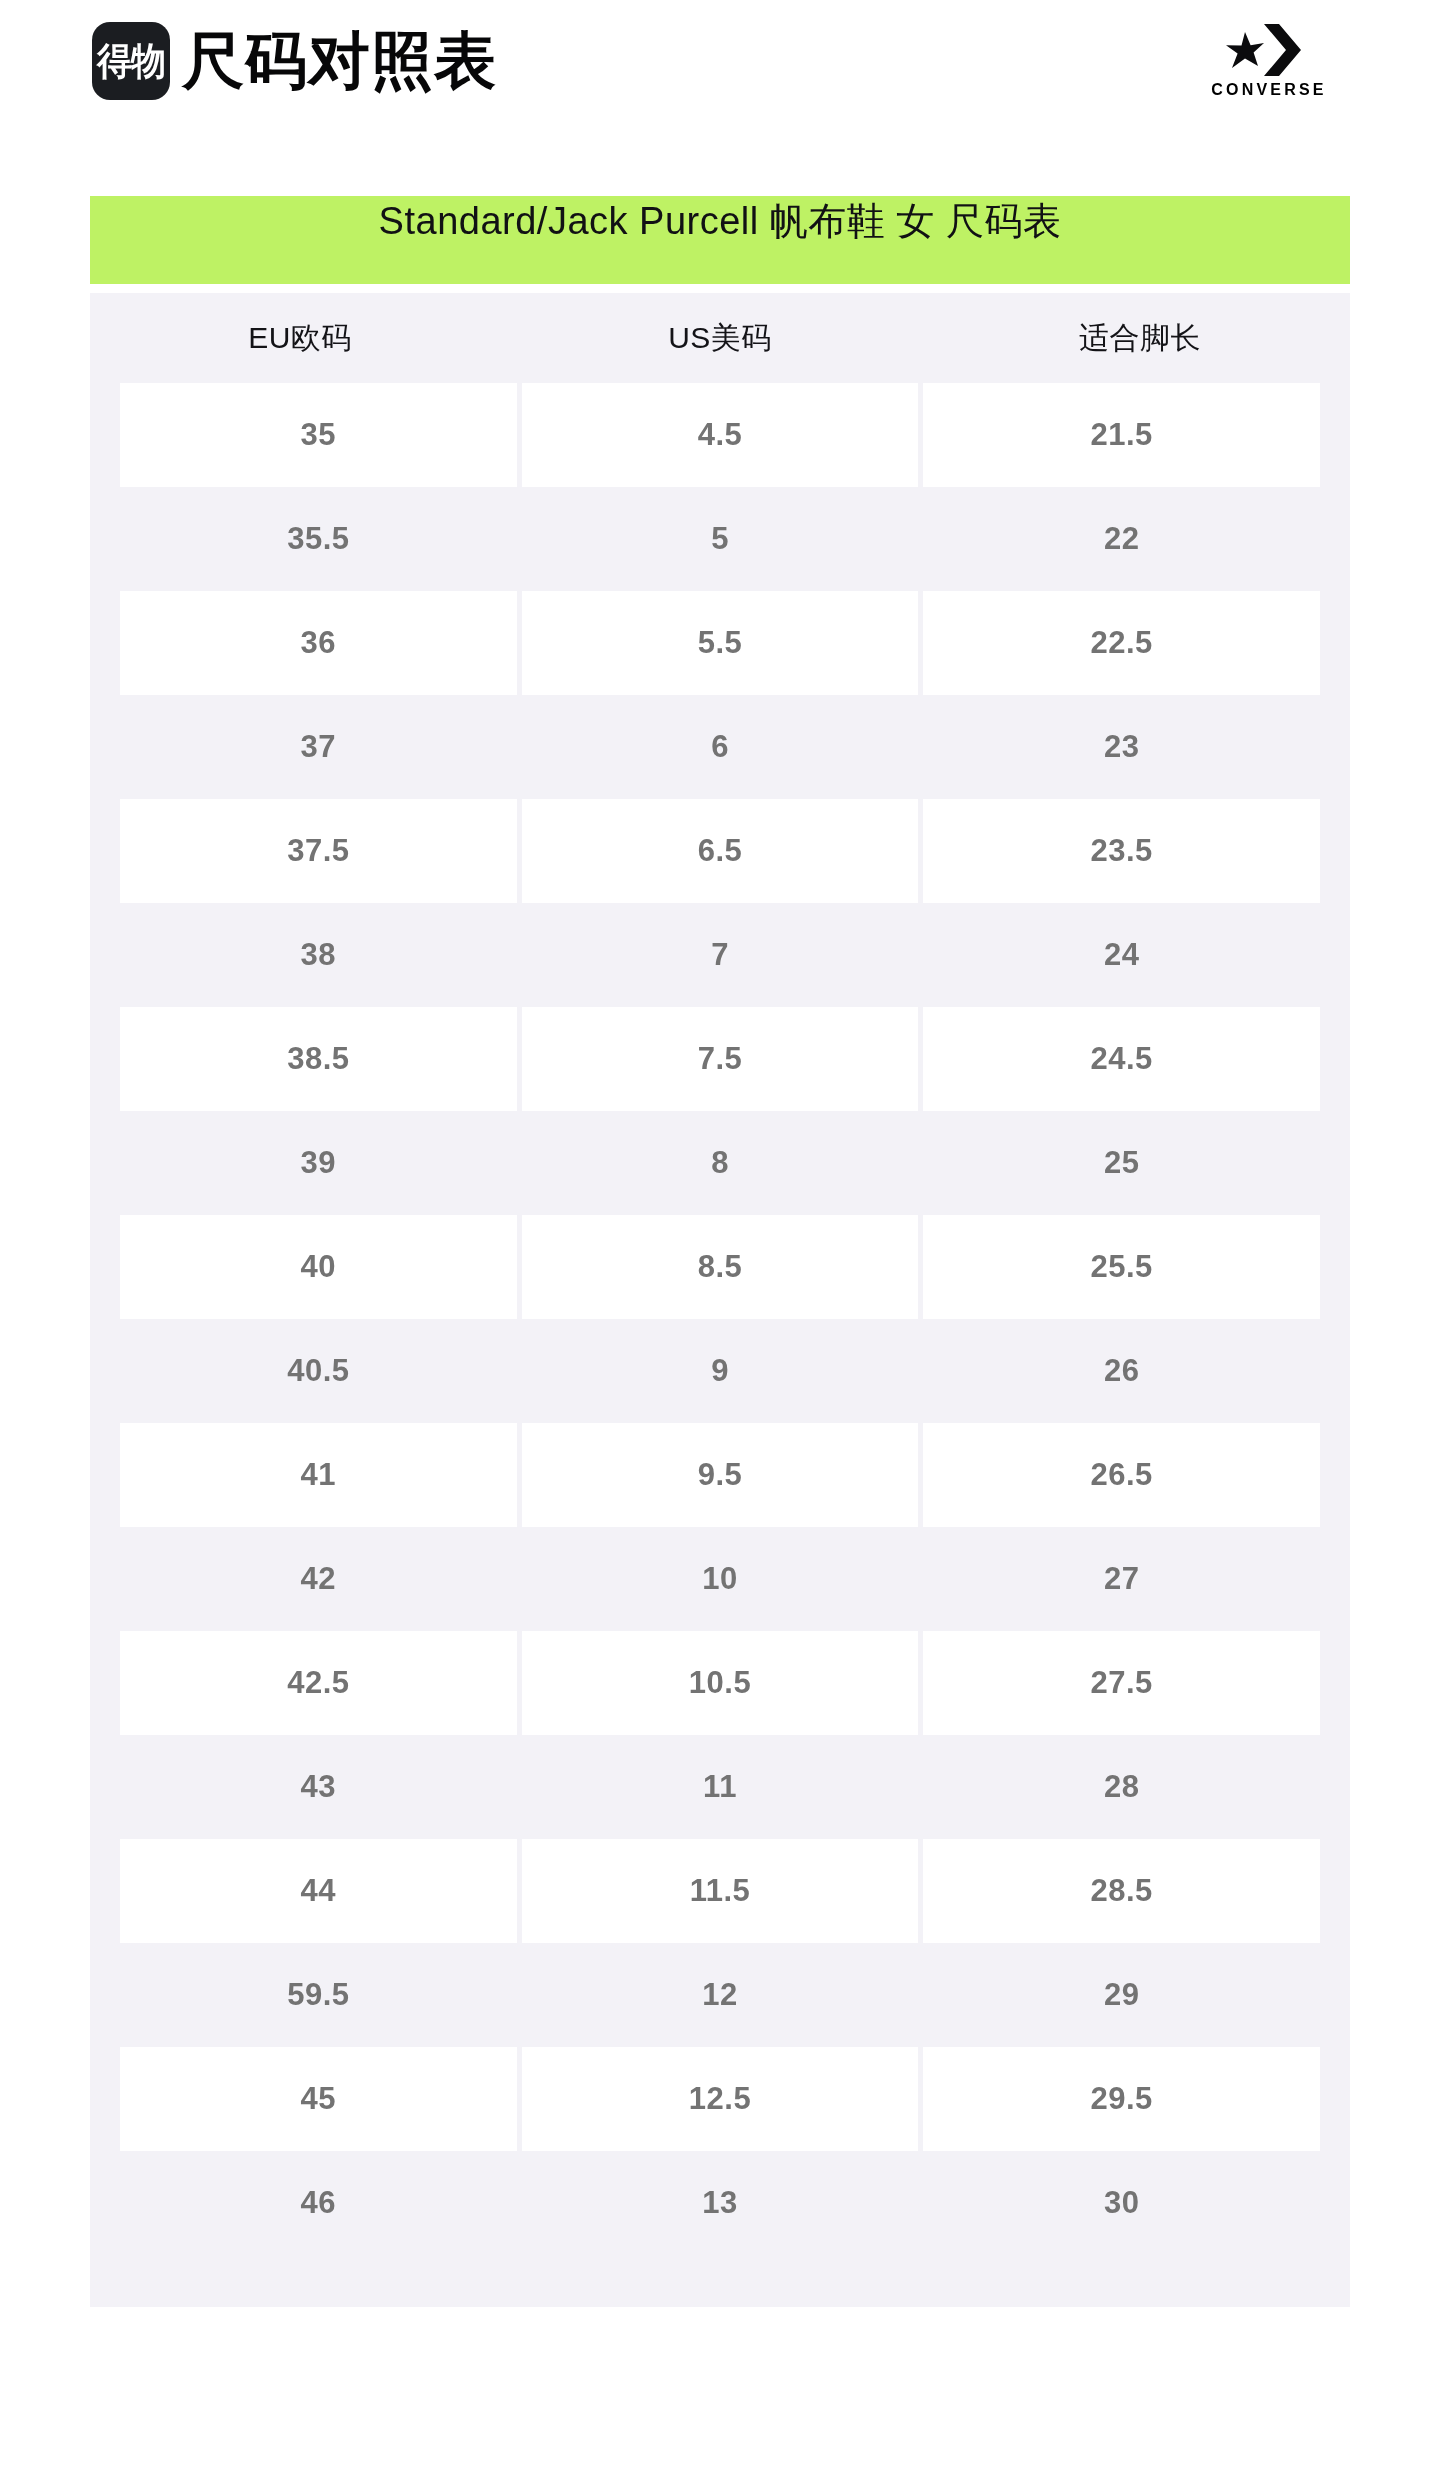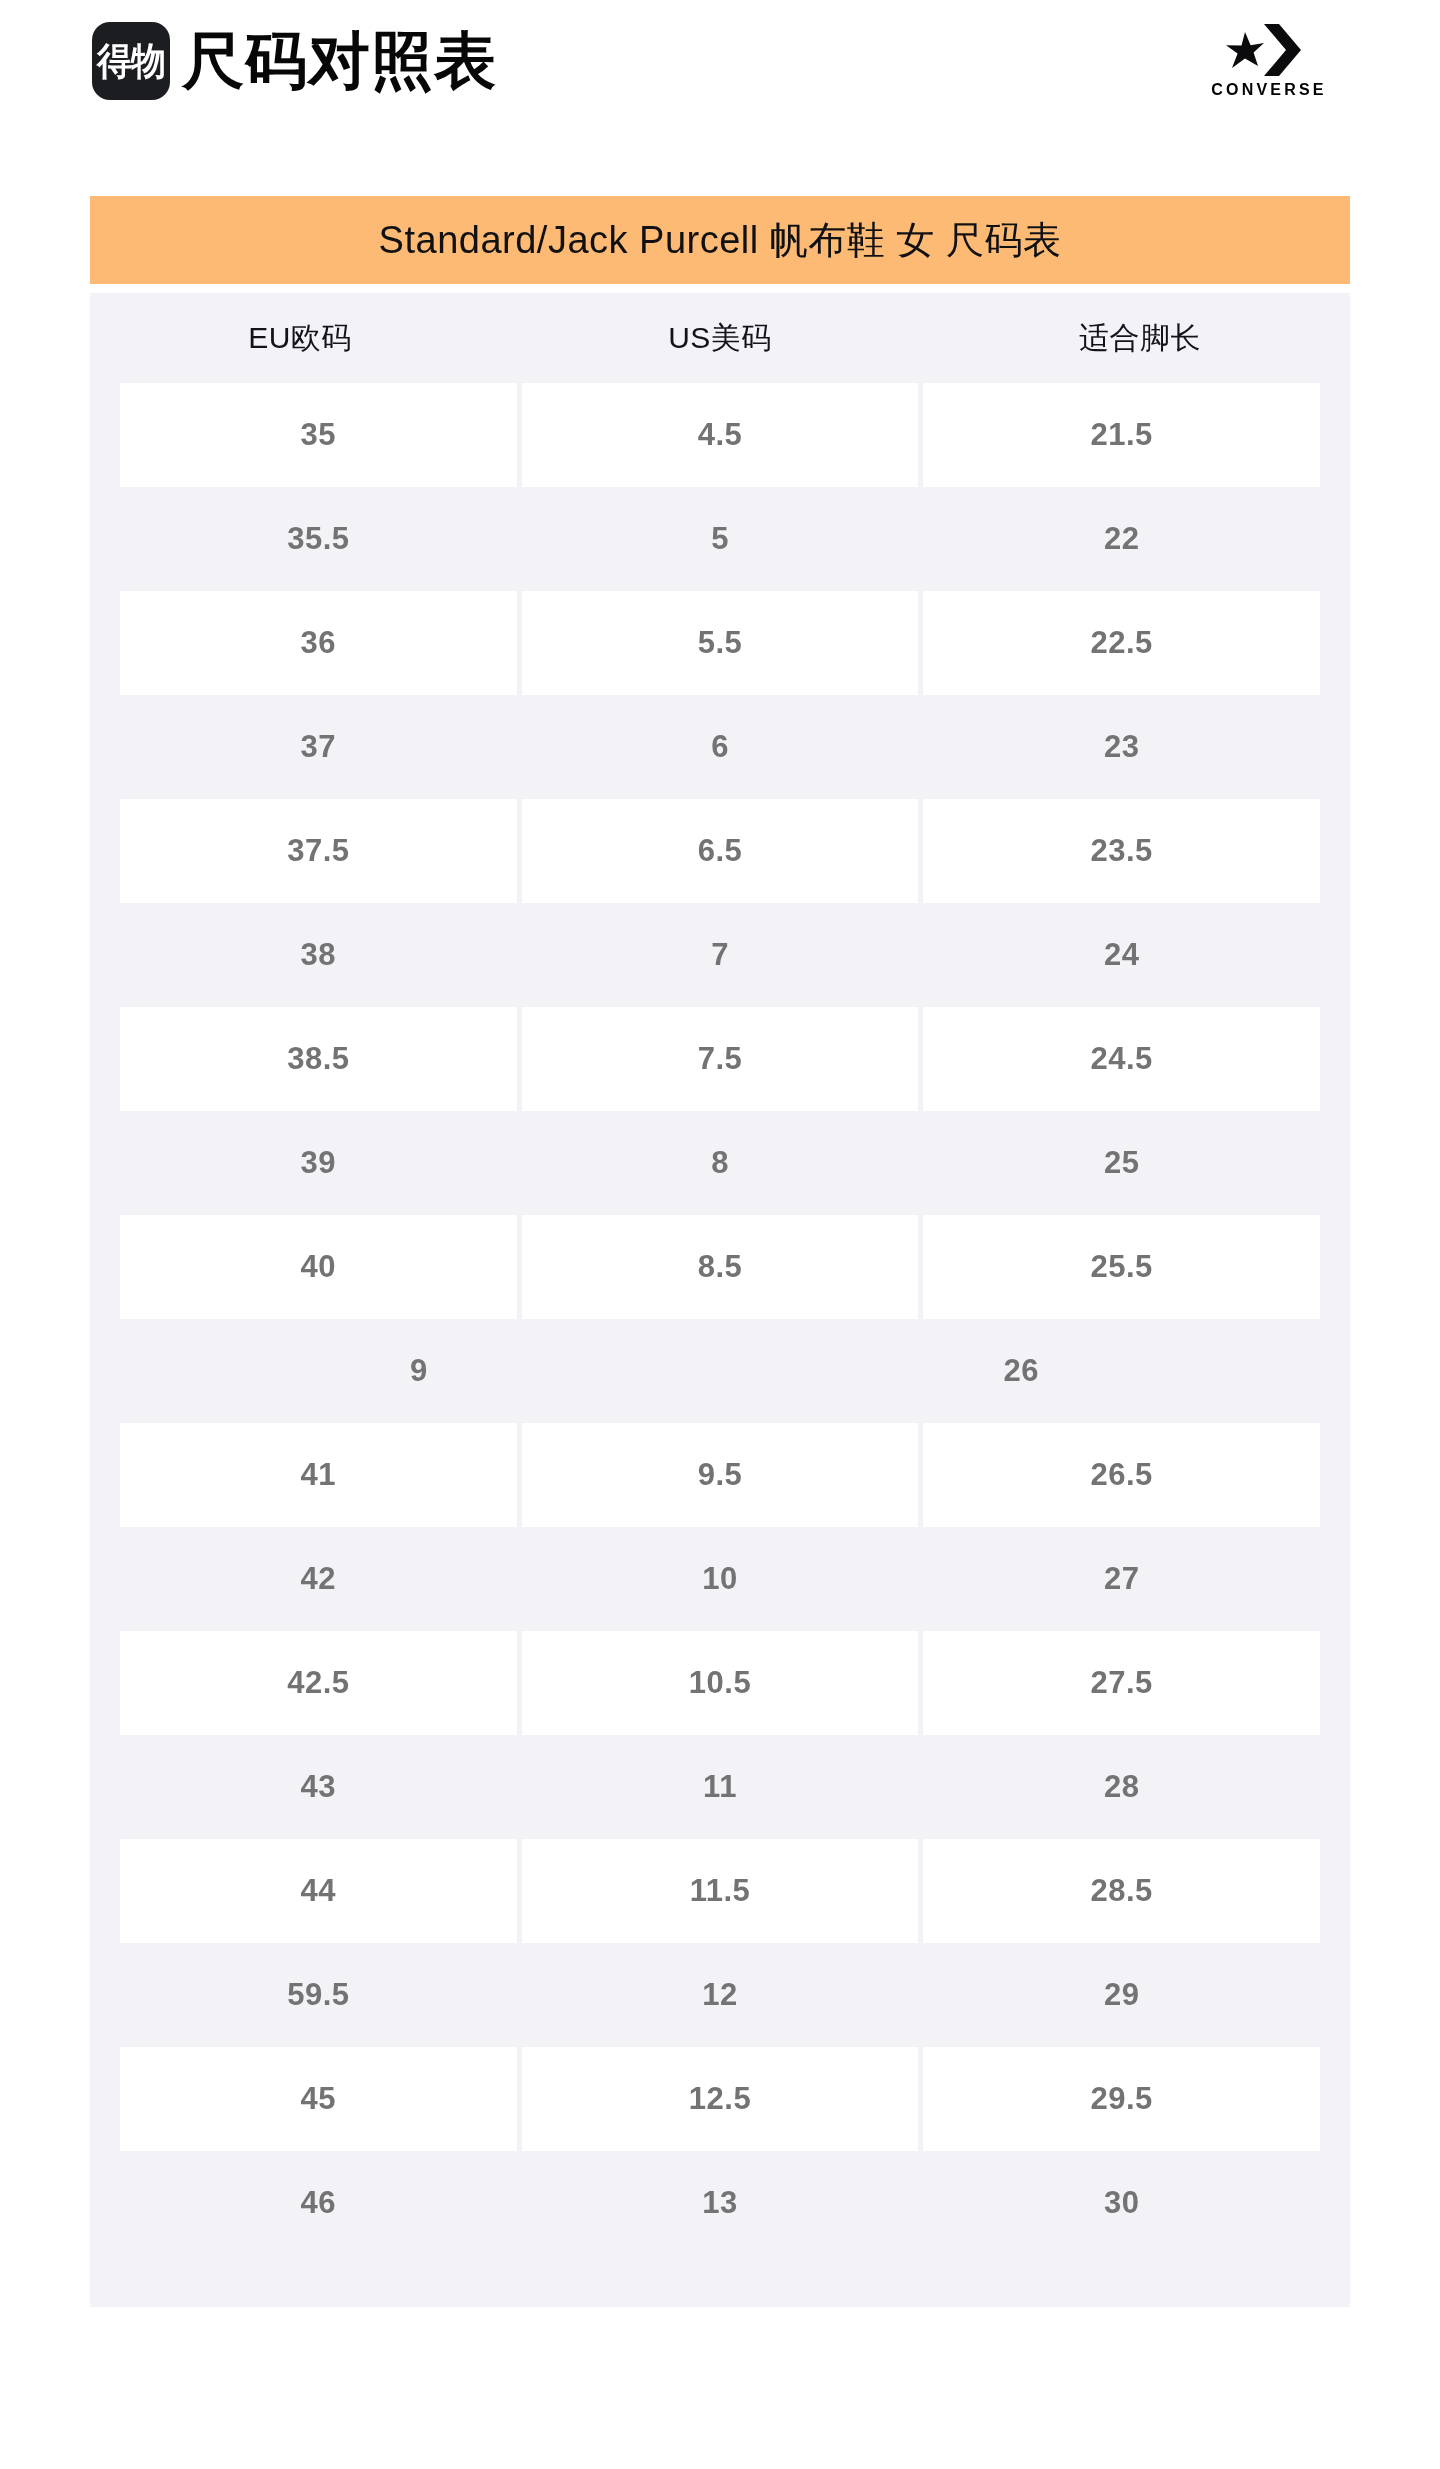--- a/index.html
+++ b/index.html
@@ -94,23 +94,22 @@
   .table-card {
     position: absolute;
     left: 90px;
     top: 196px;
     width: 1260px;
   }
 
   .table-title-band {
     width: 100%;
     height: 88px;
-    background: #fdba74;
-    display: flex;
-    align-items: center;
+    background: #bef264;
+    display: flex;
     justify-content: center;
   }
 
   .table-title-text {
     font-size: 38px;
     font-weight: 400;
     color: #111114;
     letter-spacing: 0.5px;
     white-space: nowrap;
   }
@@ -248,20 +247,21 @@
             <div class="cell">39</div>
             <div class="cell">8</div>
             <div class="cell">25</div>
           </div>
           <div class="data-row odd">
             <div class="cell">40</div>
             <div class="cell">8.5</div>
             <div class="cell">25.5</div>
           </div>
           <div class="data-row even">
+            <div class="cell">40.5</div>
             <div class="cell">9</div>
             <div class="cell">26</div>
           </div>
           <div class="data-row odd">
             <div class="cell">41</div>
             <div class="cell">9.5</div>
             <div class="cell">26.5</div>
           </div>
           <div class="data-row even">
             <div class="cell">42</div>

